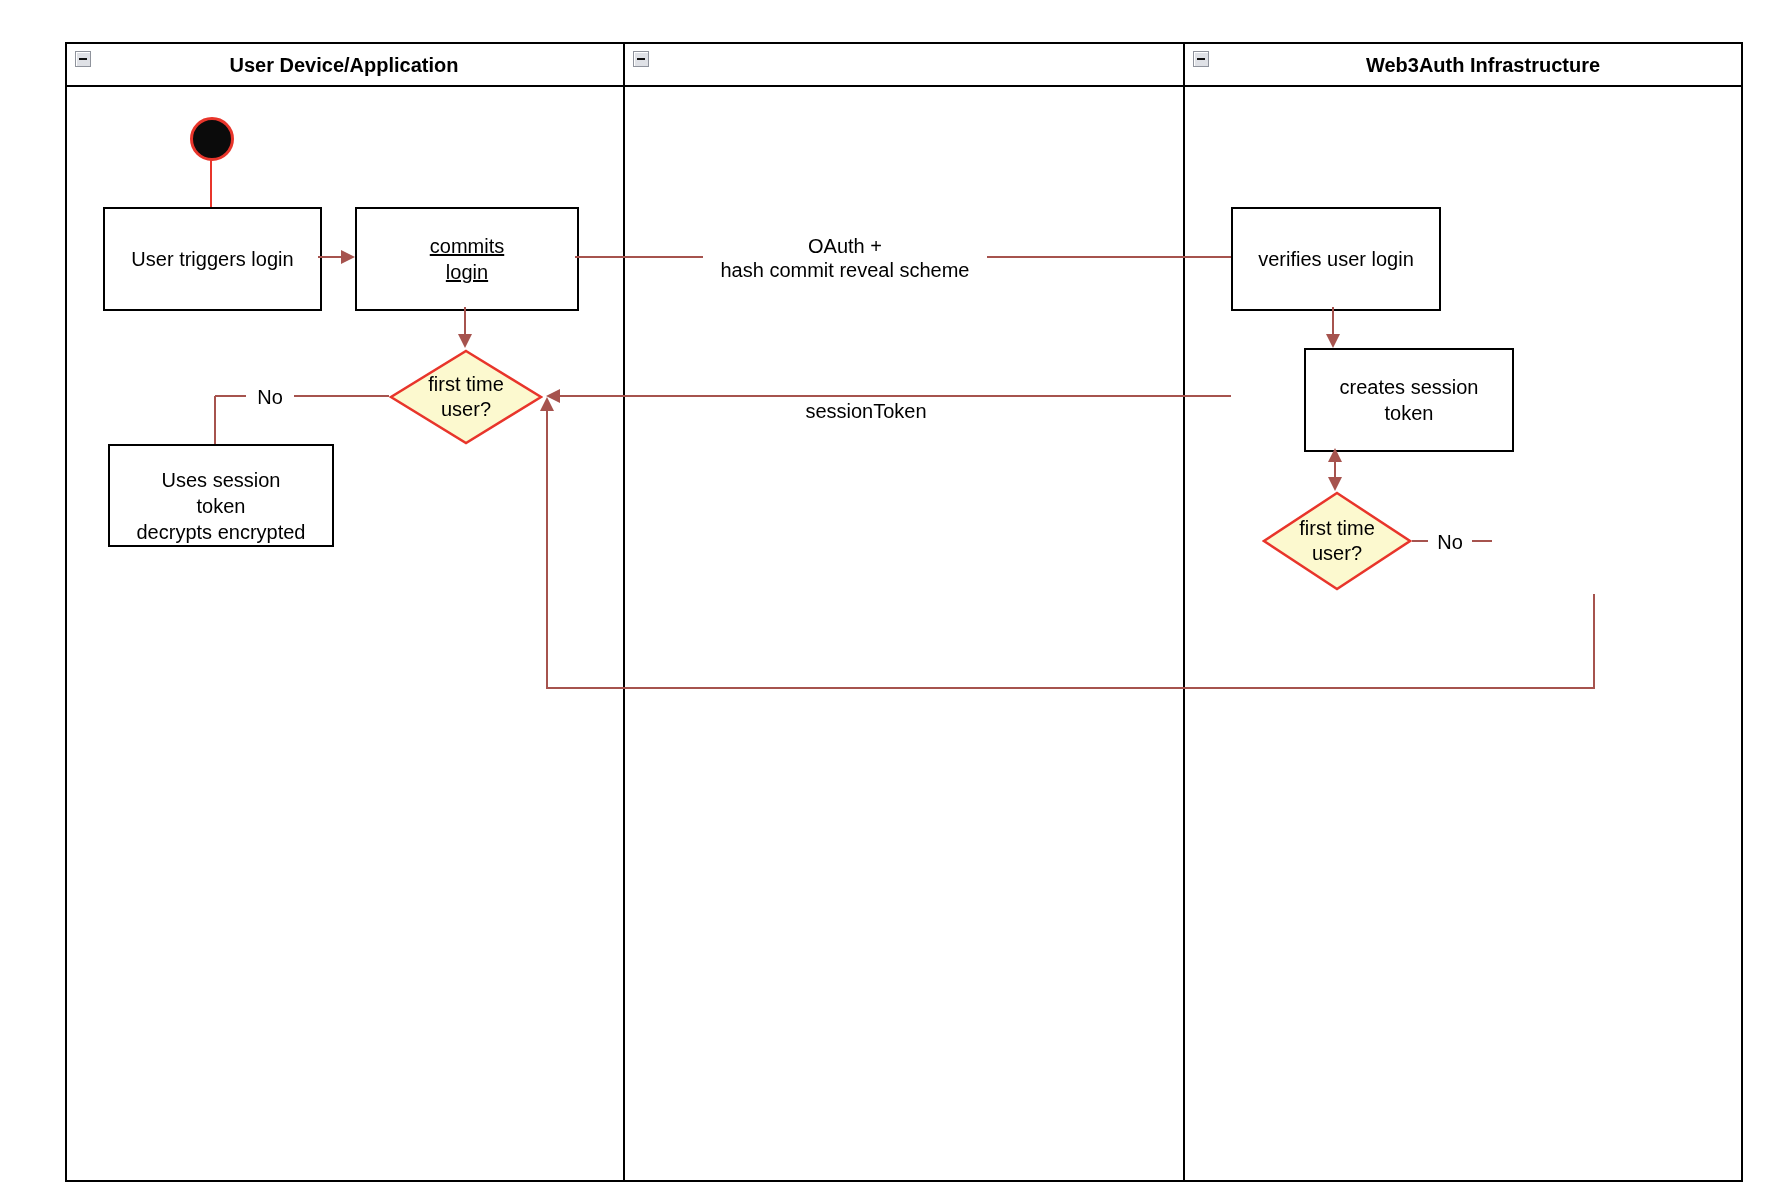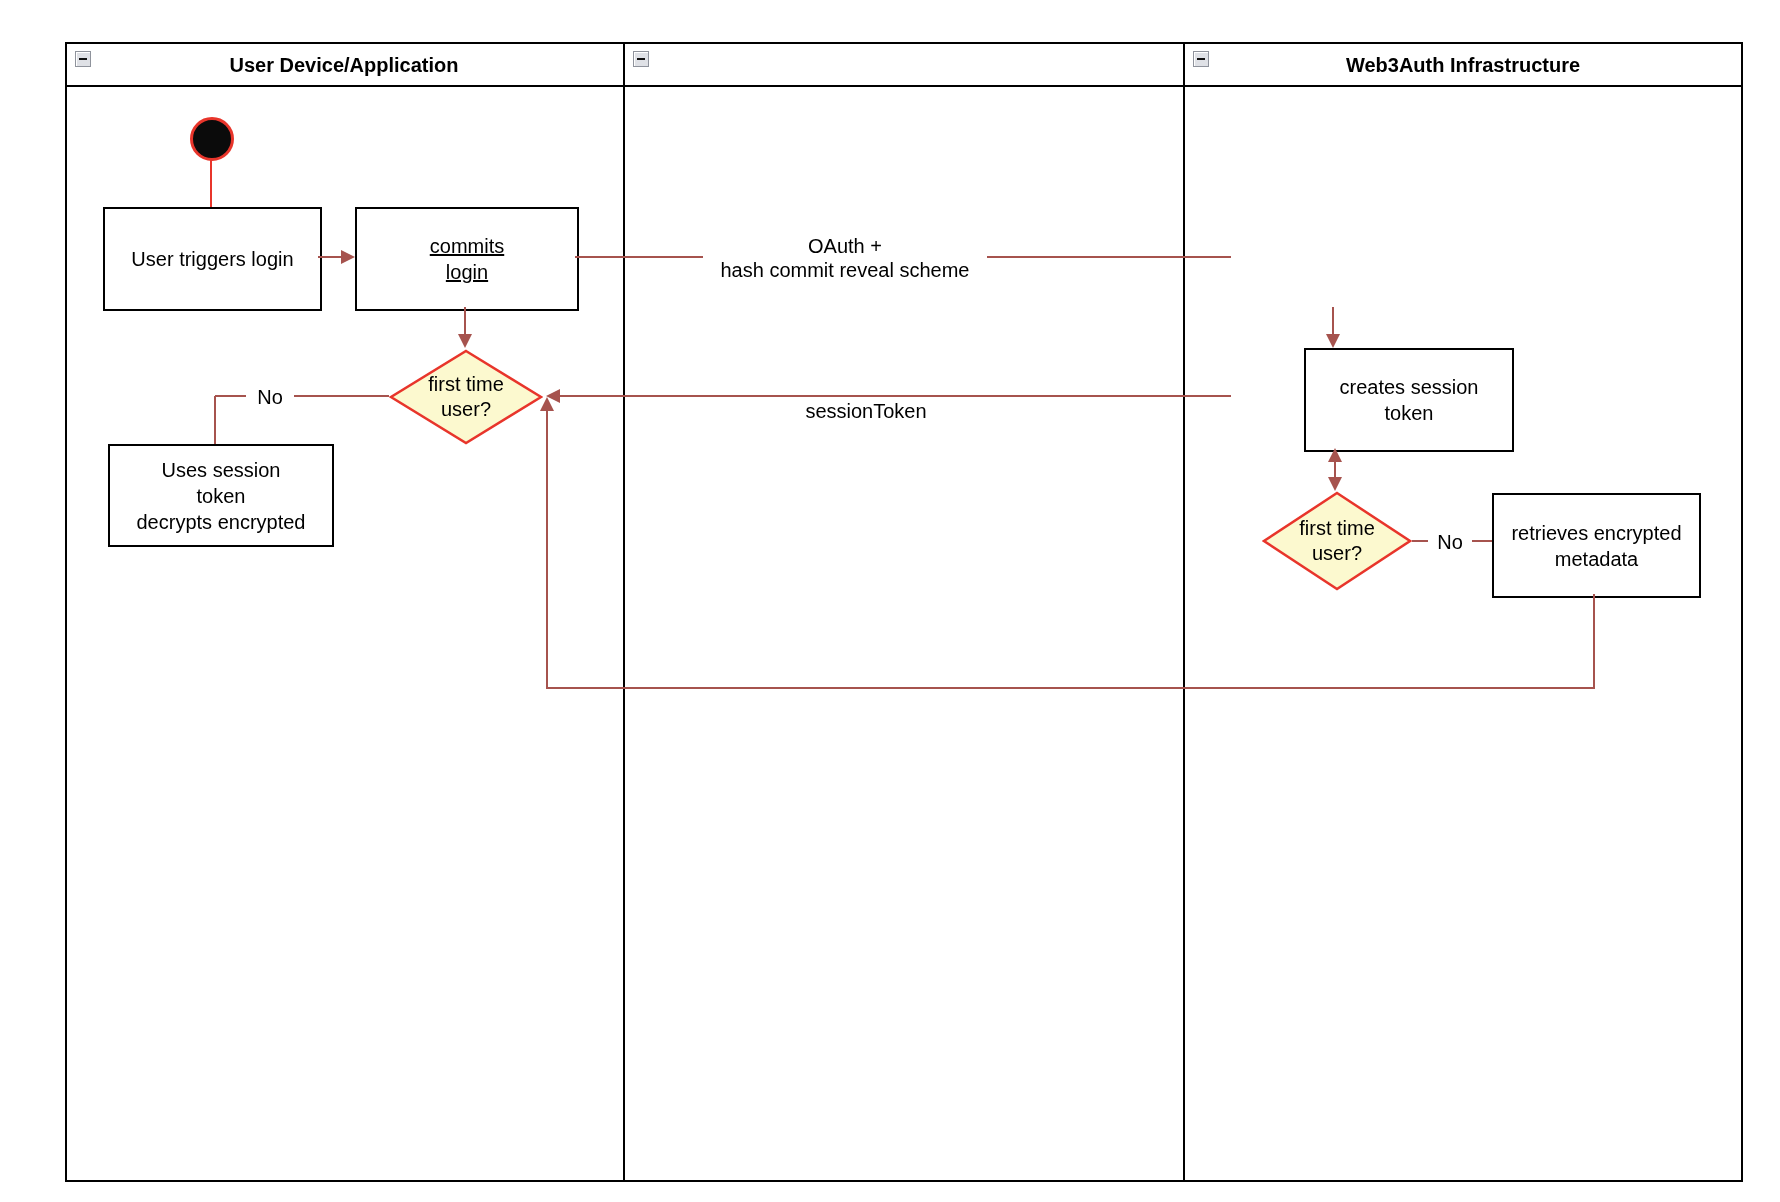--- a/index.html
+++ b/index.html
@@ -52,21 +52,21 @@
     </div>
   <div class="abs lane-title" style="left:65px;top:44px;width:558px;height:42px;">User Device/Application</div>
 
   <div class="abs collapse" style="left:633px;top:51px;">
       <div class="bar"></div>
     </div>
 
   <div class="abs collapse" style="left:1193px;top:51px;">
       <div class="bar"></div>
     </div>
-  <div class="abs lane-title" style="left:1183px;top:44px;width:560px;height:42px;">Web3Auth Infrastructure</div>
+  <div class="abs lane-title" style="left:1183px;top:44px;width:560px;height:42px;padding-left:20px;">Web3Auth Infrastructure</div>
 
   <div class="abs start" style="left:190px;top:117px;width:38px;height:38px;"></div>
   <div class="abs vline redline" style="left:210px;top:159px;height:48px;"></div>
 
   <div class="abs node" style="left:103px;top:207px;width:215px;height:100px;text-align:center;">
     <div>User triggers login</div>
   </div>
 
   <div class="abs hline" style="left:318px;top:256px;width:26px;"></div>
   <div class="abs arr-r" style="left:341px;top:250px;"></div>
@@ -75,20 +75,23 @@
     <div>commits</div>
     <div>login</div>
   </div>
 
   <div class="abs hline" style="left:575px;top:256px;width:656px;"></div>
   <div class="abs edge-label" style="left:703px;top:234px;width:284px;height:48px;">
     <div>OAuth +</div>
     <div>hash commit reveal scheme</div>
   </div>
 
+  <div class="abs node" style="left:1231px;top:207px;width:206px;height:100px;">
+    <div>verifies user login</div>
+  </div>
 
   <div class="abs vline" style="left:1332px;top:307px;height:28px;"></div>
   <div class="abs arr-d" style="left:1326px;top:334px;"></div>
 
   <div class="abs node" style="left:1304px;top:348px;width:206px;height:100px;">
     <div>creates session</div>
     <div>token</div>
   </div>
 
   <div class="abs hline" style="left:560px;top:395px;width:671px;"></div>
@@ -103,44 +106,40 @@
   </svg>
   <div class="abs dtext" style="left:389px;top:349px;width:154px;height:96px;">
     <div>first time</div>
     <div>user?</div>
   </div>
 
   <div class="abs hline" style="left:215px;top:395px;width:174px;"></div>
   <div class="abs vline" style="left:214px;top:396px;height:48px;"></div>
   <div class="abs plain-label" style="left:246px;top:384px;width:48px;height:26px;">No</div>
 
-  <div class="abs node" style="left:108px;top:444px;width:222px;height:99px;">
+  <div class="abs node" style="left:108px;top:444px;width:222px;height:99px;justify-content:flex-end;">
     <div>Uses session</div>
     <div>token</div>
     <div>decrypts encrypted</div>
   </div>
 
   <div class="abs vline" style="left:1334px;top:458px;height:26px;"></div>
   <div class="abs arr-u" style="left:1328px;top:448px;"></div>
   <div class="abs arr-d" style="left:1328px;top:477px;"></div>
 
   <svg class="abs" style="left:1262px;top:491px;" width="150" height="100">
     <polygon points="75,2 148,50 75,98 2,50" fill="#fcf9cf" stroke="#e8352b" stroke-width="2.5"></polygon>
   </svg>
   <div class="abs dtext" style="left:1262px;top:491px;width:150px;height:100px;">
     <div>first time</div>
     <div>user?</div>
   </div>
 
   <div class="abs hline" style="left:1412px;top:540px;width:80px;"></div>
   <div class="abs plain-label" style="left:1428px;top:529px;width:44px;height:26px;">No</div>
 
-  <div class="abs node" style="left:1492px;top:493px;width:205px;height:101px;">
-    <div>retrieves encrypted</div>
-    <div>metadata</div>
-  </div>
 
   <div class="abs vline" style="left:1593px;top:594px;height:95px;"></div>
   <div class="abs hline" style="left:546px;top:687px;width:1049px;"></div>
   <div class="abs vline" style="left:546px;top:410px;height:279px;"></div>
   <div class="abs arr-u" style="left:540px;top:397px;"></div>
 
 </div>
 
 </body></html>

